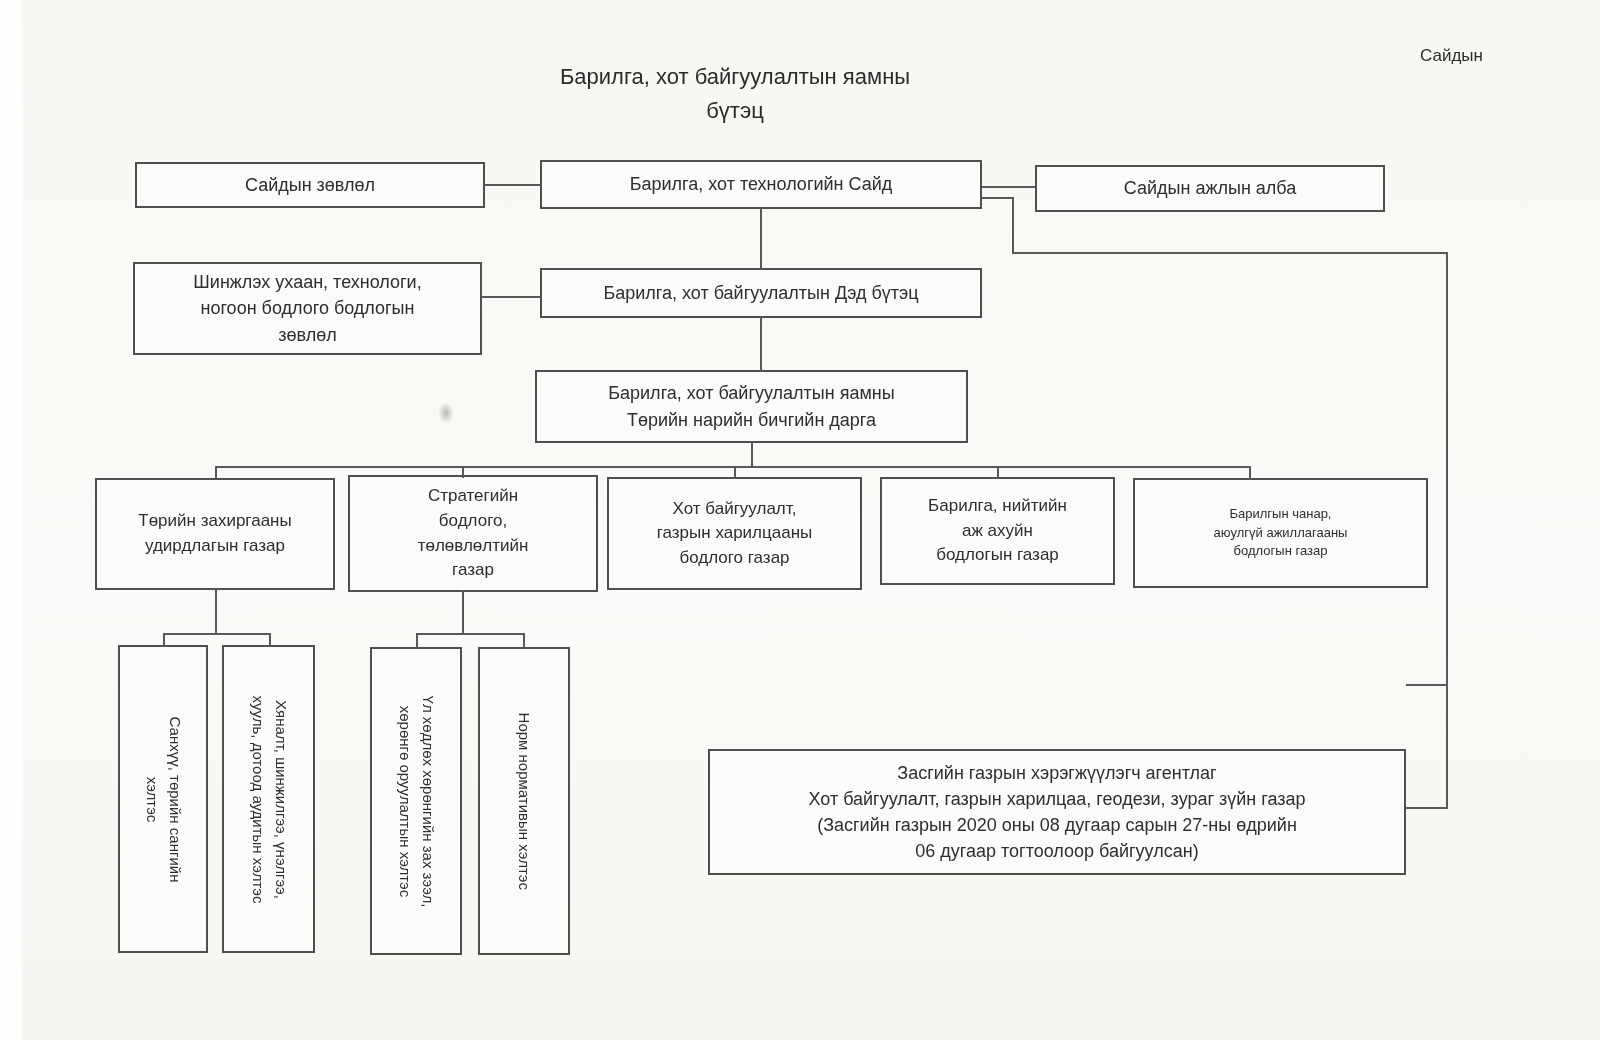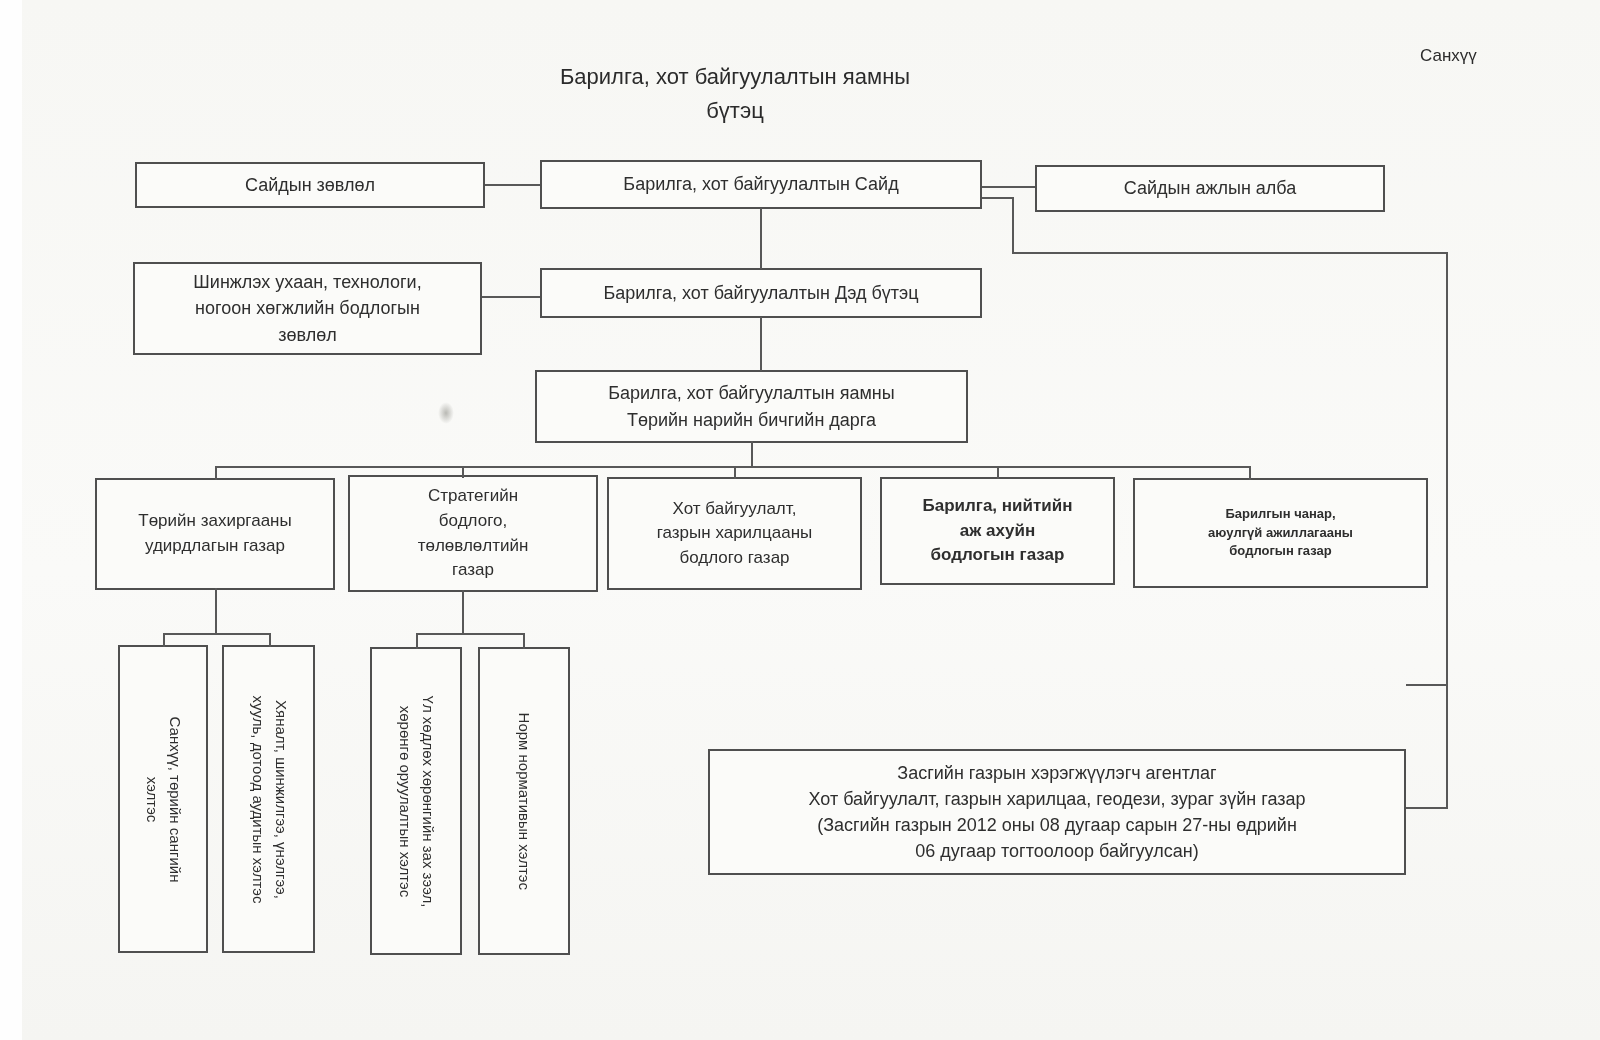--- a/index.html
+++ b/index.html
@@ -19,54 +19,54 @@
   }
   .corner-label { position:absolute; left:1420px; top:46px; font-size:17px; color:#2b2b2b; }
   .box {
     position:absolute; border:2px solid #4f4f4f; background:#fbfbf9;
     display:flex; align-items:center; justify-content:center;
     text-align:center; box-sizing:border-box;
   }
   .box .lbl { white-space:pre-line; line-height:1.45; padding:2px 6px; }
   .fs18 .lbl { font-size:18px; }
   .fs17 .lbl { font-size:17px; }
-  .b-bold .lbl { font-weight:bold; }
+  .b-bold .lbl { font-weight:normal; }
   .fs15 .lbl { font-size:13px; }
   .vbox { overflow:visible; }
   .vbox .vtext {
     flex:0 0 auto; width:292px; transform:rotate(90deg);
     white-space:pre-line; text-align:center; font-size:15px; line-height:1.5;
   }
   .hline { position:absolute; height:2px; background:#585858; }
   .vline { position:absolute; width:2px; background:#585858; }
 </style>
 </head>
 <body>
 
 <div class="stage">
   <div class="scan-edge"></div>
   <div class="smudge"></div>
 
   <div class="title">Барилга, хот байгуулалтын яамны
 бүтэц</div>
-  <div class="corner-label">Санхүү</div>
+  <div class="corner-label">Сайдын</div>
 
   <div class="box fs18" style="left:135px;top:162px;width:350px;height:46px">
     <span class="lbl">Сайдын зөвлөл</span>
   </div>
   <div class="box fs18" style="left:540px;top:160px;width:442px;height:49px">
-    <span class="lbl">Барилга, хот байгуулалтын Сайд</span>
+    <span class="lbl">Барилга, хот технологийн Сайд</span>
   </div>
   <div class="box fs18" style="left:1035px;top:165px;width:350px;height:47px">
     <span class="lbl">Сайдын ажлын алба</span>
   </div>
 
   <div class="box fs18" style="left:133px;top:262px;width:349px;height:93px">
     <span class="lbl">Шинжлэх ухаан, технологи,
-ногоон хөгжлийн бодлогын
+ногоон бодлого бодлогын
 зөвлөл</span>
   </div>
   <div class="box fs18" style="left:540px;top:268px;width:442px;height:50px">
     <span class="lbl">Барилга, хот байгуулалтын Дэд бүтэц</span>
   </div>
 
   <div class="box fs18" style="left:535px;top:370px;width:433px;height:73px">
     <span class="lbl">Барилга, хот байгуулалтын яамны
 Төрийн нарийн бичгийн дарга</span>
   </div>
@@ -109,21 +109,21 @@
     <span class="vtext">Үл хөдлөх хөрөнгийн зах зээл,
 хөрөнгө оруулалтын хэлтэс</span>
   </div>
   <div class="box vbox" style="left:478px;top:647px;width:92px;height:308px">
     <span class="vtext">Норм нормативын хэлтэс</span>
   </div>
 
   <div class="box fs18" style="left:708px;top:749px;width:698px;height:126px">
     <span class="lbl">Засгийн газрын хэрэгжүүлэгч агентлаг
 Хот байгуулалт, газрын харилцаа, геодези, зураг зүйн газар
-(Засгийн газрын 2012 оны 08 дугаар сарын 27-ны өдрийн
+(Засгийн газрын 2020 оны 08 дугаар сарын 27-ны өдрийн
 06 дугаар тогтоолоор байгуулсан)</span>
   </div>
 
   <div class="hline" style="left:485px;top:184px;width:55px"></div>
   <div class="hline" style="left:982px;top:186px;width:53px"></div>
 
   <div class="hline" style="left:982px;top:197px;width:32px"></div>
   <div class="vline" style="left:1012px;top:197px;height:57px"></div>
   <div class="hline" style="left:1012px;top:252px;width:436px"></div>
   <div class="vline" style="left:1446px;top:252px;height:557px"></div>

